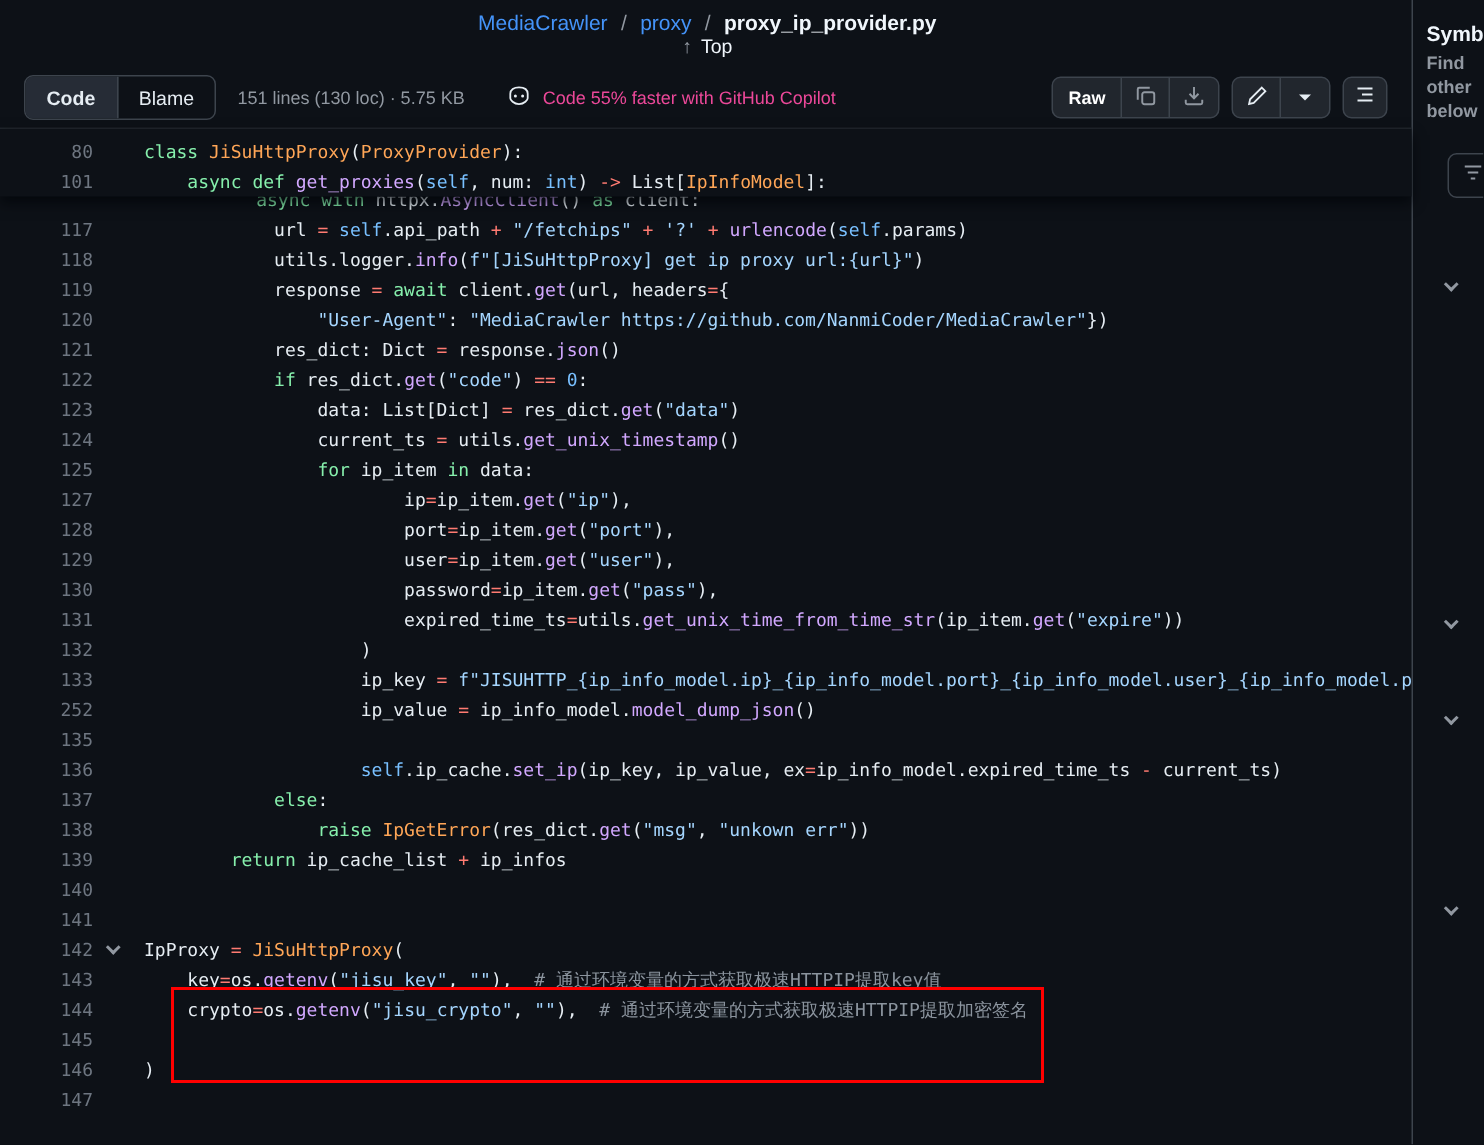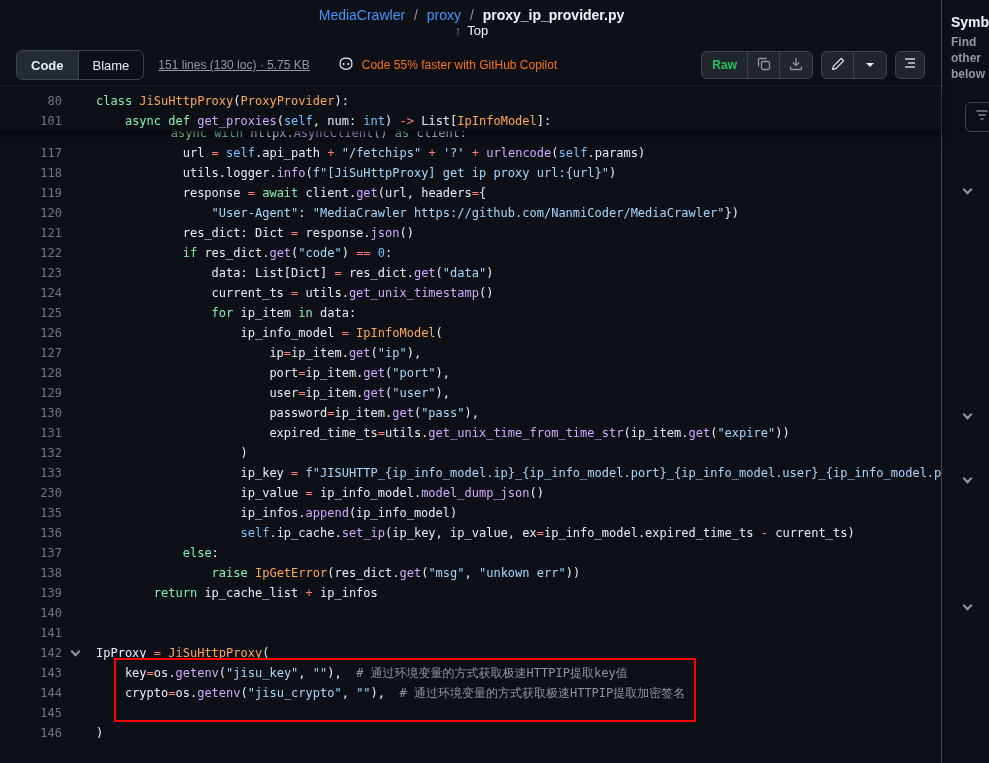--- a/index.html
+++ b/index.html
@@ -19,25 +19,25 @@
   .crumb-sep { color:#9198a1; margin:0 5px; }
   .crumb-file { color:#f0f6fc; font-weight:600; }
   .top-btn { display:flex; align-items:center; gap:6px; font-size:13px; color:#f0f6fc; cursor:pointer; }
   .top-arrow { color:#9198a1; font-size:13px; }
 
   
   .toolbar { height:41px; display:flex; align-items:center; padding:0 16px; border-bottom:1px solid #21262d; }
   .seg { display:flex; align-items:stretch; border:1px solid #3d444d; border-radius:6px; height:30px; overflow:hidden; }
   .seg-item { display:flex; align-items:center; padding:0 14px; font-size:13px; color:#e6edf3; cursor:pointer; }
   .seg-item.active { background:#262c36; font-weight:600; border-right:1px solid #3d444d; }
-  .stats { color:#9198a1; font-size:12px; margin-left:14px; white-space:nowrap;text-decoration:underline; }
-  .copilot { display:flex; align-items:center; gap:8px; margin-left:28px; font-size:12px; color:#f97316; white-space:nowrap; }
+  .stats { color:#9198a1; font-size:12px; margin-left:14px; white-space:nowrap; }
+  .copilot { display:flex; align-items:center; gap:8px; margin-left:28px; font-size:12px; color:#ec4899; white-space:nowrap; }
   .right-tools { margin-left:auto; display:flex; align-items:center; gap:8px; }
   .btn-group { display:flex; height:28px; border:1px solid #3d444d; border-radius:6px; overflow:hidden; background:#21262d; }
-  .grp-btn { display:flex; align-items:center; justify-content:center; padding:0 10px; font-size:12px; font-weight:600; color:#22c55e; border-right:1px solid #3d444d; cursor:pointer; }
+  .grp-btn { display:flex; align-items:center; justify-content:center; padding:0 10px; font-size:12px; font-weight:600; color:#ffffff; border-right:1px solid #3d444d; cursor:pointer; }
   .grp-btn:last-child { border-right:none; }
   .grp-icon { width:32px; padding:0; }
   .icon-sq { width:30px; height:28px; border:1px solid #3d444d; border-radius:6px; background:#21262d; display:flex; align-items:center; justify-content:center; cursor:pointer; }
   .caret { width:0; height:0; border-left:4px solid transparent; border-right:4px solid transparent; border-top:4px solid #e6edf3; }
 
   
   .code-area { position:relative; font-family:"DejaVu Sans Mono","Liberation Mono",monospace; font-size:12px; }
   .code-row { display:flex; height:20px; line-height:20px; white-space:pre;justify-content:space-between; }
   .ln { width:62px; flex:none; text-align:right; color:#6e7681; font-size:12px; cursor:pointer; }
   .fold-slot { width:34px; flex:none; position:relative; }
@@ -152,41 +152,41 @@
     <div>
         <div class="code-row"><span class="ln">117</span><span class="fold-slot"></span><span class="code-text"><span class="tok-p">            url </span><span class="tok-o">=</span><span class="tok-p"> </span><span class="tok-n">self</span><span class="tok-p">.api_path </span><span class="tok-o">+</span><span class="tok-p"> </span><span class="tok-s">"/fetchips"</span><span class="tok-p"> </span><span class="tok-o">+</span><span class="tok-p"> </span><span class="tok-s">'?'</span><span class="tok-p"> </span><span class="tok-o">+</span><span class="tok-p"> </span><span class="tok-f">urlencode</span><span class="tok-p">(</span><span class="tok-n">self</span><span class="tok-p">.params)</span></span></div>
         <div class="code-row"><span class="ln">118</span><span class="fold-slot"></span><span class="code-text"><span class="tok-p">            utils.logger.</span><span class="tok-f">info</span><span class="tok-p">(</span><span class="tok-s">f"[JiSuHttpProxy] get ip proxy url:{url}"</span><span class="tok-p">)</span></span></div>
         <div class="code-row"><span class="ln">119</span><span class="fold-slot"></span><span class="code-text"><span class="tok-p">            response </span><span class="tok-o">=</span><span class="tok-p"> </span><span class="tok-k">await </span><span class="tok-p">client.</span><span class="tok-f">get</span><span class="tok-p">(url, headers</span><span class="tok-o">=</span><span class="tok-p">{</span></span></div>
         <div class="code-row"><span class="ln">120</span><span class="fold-slot"></span><span class="code-text"><span class="tok-p">                </span><span class="tok-s">"User-Agent"</span><span class="tok-p">: </span><span class="tok-s">"MediaCrawler https://github.com/NanmiCoder/MediaCrawler"</span><span class="tok-p">})</span></span></div>
         <div class="code-row"><span class="ln">121</span><span class="fold-slot"></span><span class="code-text"><span class="tok-p">            res_dict: Dict </span><span class="tok-o">=</span><span class="tok-p"> response.</span><span class="tok-f">json</span><span class="tok-p">()</span></span></div>
         <div class="code-row"><span class="ln">122</span><span class="fold-slot"></span><span class="code-text"><span class="tok-p">            </span><span class="tok-k">if </span><span class="tok-p">res_dict.</span><span class="tok-f">get</span><span class="tok-p">(</span><span class="tok-s">"code"</span><span class="tok-p">) </span><span class="tok-o">==</span><span class="tok-p"> </span><span class="tok-n">0</span><span class="tok-p">:</span></span></div>
         <div class="code-row"><span class="ln">123</span><span class="fold-slot"></span><span class="code-text"><span class="tok-p">                data: List[Dict] </span><span class="tok-o">=</span><span class="tok-p"> res_dict.</span><span class="tok-f">get</span><span class="tok-p">(</span><span class="tok-s">"data"</span><span class="tok-p">)</span></span></div>
         <div class="code-row"><span class="ln">124</span><span class="fold-slot"></span><span class="code-text"><span class="tok-p">                current_ts </span><span class="tok-o">=</span><span class="tok-p"> utils.</span><span class="tok-f">get_unix_timestamp</span><span class="tok-p">()</span></span></div>
         <div class="code-row"><span class="ln">125</span><span class="fold-slot"></span><span class="code-text"><span class="tok-p">                </span><span class="tok-k">for </span><span class="tok-p">ip_item </span><span class="tok-k">in </span><span class="tok-p">data:</span></span></div>
-        <div class="code-row"><span class="ln">126</span><span class="fold-slot"></span><span class="code-text"><span class="tok-p">                    ip_info_model </span><span class="tok-o">=</span><span class="tok-p"> </span><span class="tok-t">IpInfoModel</span><span class="tok-p">(</span></span></div>
         <div class="code-row"><span class="ln">127</span><span class="fold-slot"></span><span class="code-text"><span class="tok-p">                        ip</span><span class="tok-o">=</span><span class="tok-p">ip_item.</span><span class="tok-f">get</span><span class="tok-p">(</span><span class="tok-s">"ip"</span><span class="tok-p">),</span></span></div>
         <div class="code-row"><span class="ln">128</span><span class="fold-slot"></span><span class="code-text"><span class="tok-p">                        port</span><span class="tok-o">=</span><span class="tok-p">ip_item.</span><span class="tok-f">get</span><span class="tok-p">(</span><span class="tok-s">"port"</span><span class="tok-p">),</span></span></div>
         <div class="code-row"><span class="ln">129</span><span class="fold-slot"></span><span class="code-text"><span class="tok-p">                        user</span><span class="tok-o">=</span><span class="tok-p">ip_item.</span><span class="tok-f">get</span><span class="tok-p">(</span><span class="tok-s">"user"</span><span class="tok-p">),</span></span></div>
         <div class="code-row"><span class="ln">130</span><span class="fold-slot"></span><span class="code-text"><span class="tok-p">                        password</span><span class="tok-o">=</span><span class="tok-p">ip_item.</span><span class="tok-f">get</span><span class="tok-p">(</span><span class="tok-s">"pass"</span><span class="tok-p">),</span></span></div>
         <div class="code-row"><span class="ln">131</span><span class="fold-slot"></span><span class="code-text"><span class="tok-p">                        expired_time_ts</span><span class="tok-o">=</span><span class="tok-p">utils.</span><span class="tok-f">get_unix_time_from_time_str</span><span class="tok-p">(ip_item.</span><span class="tok-f">get</span><span class="tok-p">(</span><span class="tok-s">"expire"</span><span class="tok-p">))</span></span></div>
         <div class="code-row"><span class="ln">132</span><span class="fold-slot"></span><span class="code-text"><span class="tok-p">                    )</span></span></div>
         <div class="code-row"><span class="ln">133</span><span class="fold-slot"></span><span class="code-text"><span class="tok-p">                    ip_key </span><span class="tok-o">=</span><span class="tok-p"> </span><span class="tok-s">f"JISUHTTP_{ip_info_model.ip}_{ip_info_model.port}_{ip_info_model.user}_{ip_info_model.password}"</span></span></div>
-        <div class="code-row"><span class="ln">230</span><span class="fold-slot"></span><span class="code-text"><span class="tok-p">                    ip_value </span><span class="tok-o">=</span><span class="tok-p"> ip_info_model.</span><span class="tok-f">model_dump_json</span><span class="tok-p">()</span></span></div>
-        <div class="code-row"><span class="ln">135</span><span class="fold-slot"></span><span class="code-text"><span class="tok-p">                    ip_infos.</span><span class="tok-f">append</span><span class="tok-p">(ip_info_model)</span></span></div>
+        <div class="code-row"><span class="ln">252</span><span class="fold-slot"></span><span class="code-text"><span class="tok-p">                    ip_value </span><span class="tok-o">=</span><span class="tok-p"> ip_info_model.</span><span class="tok-f">model_dump_json</span><span class="tok-p">()</span></span></div>
+        <div class="code-row"><span class="ln">135</span><span class="fold-slot"></span></div>
         <div class="code-row"><span class="ln">136</span><span class="fold-slot"></span><span class="code-text"><span class="tok-p">                    </span><span class="tok-n">self</span><span class="tok-p">.ip_cache.</span><span class="tok-f">set_ip</span><span class="tok-p">(ip_key, ip_value, ex</span><span class="tok-o">=</span><span class="tok-p">ip_info_model.expired_time_ts </span><span class="tok-o">-</span><span class="tok-p"> current_ts)</span></span></div>
         <div class="code-row"><span class="ln">137</span><span class="fold-slot"></span><span class="code-text"><span class="tok-p">            </span><span class="tok-k">else</span><span class="tok-p">:</span></span></div>
         <div class="code-row"><span class="ln">138</span><span class="fold-slot"></span><span class="code-text"><span class="tok-p">                </span><span class="tok-k">raise </span><span class="tok-t">IpGetError</span><span class="tok-p">(res_dict.</span><span class="tok-f">get</span><span class="tok-p">(</span><span class="tok-s">"msg"</span><span class="tok-p">, </span><span class="tok-s">"unkown err"</span><span class="tok-p">))</span></span></div>
         <div class="code-row"><span class="ln">139</span><span class="fold-slot"></span><span class="code-text"><span class="tok-p">        </span><span class="tok-k">return </span><span class="tok-p">ip_cache_list </span><span class="tok-o">+</span><span class="tok-p"> ip_infos</span></span></div>
         <div class="code-row"><span class="ln">140</span><span class="fold-slot"></span><span class="code-text"></span></div>
         <div class="code-row"><span class="ln">141</span><span class="fold-slot"></span><span class="code-text"></span></div>
         <div class="code-row"><span class="ln">142</span><span class="fold-slot"><span class="chev"></span></span><span class="code-text"><span class="tok-p">IpProxy </span><span class="tok-o">=</span><span class="tok-p"> </span><span class="tok-t">JiSuHttpProxy</span><span class="tok-p">(</span></span></div>
         <div class="code-row"><span class="ln">143</span><span class="fold-slot"></span><span class="code-text"><span class="tok-p">    key</span><span class="tok-o">=</span><span class="tok-p">os.</span><span class="tok-f">getenv</span><span class="tok-p">(</span><span class="tok-s">"jisu_key"</span><span class="tok-p">, </span><span class="tok-s">""</span><span class="tok-p">),  </span><span class="tok-c"># 通过环境变量的方式获取极速HTTPIP提取key值</span></span></div>
         <div class="code-row"><span class="ln">144</span><span class="fold-slot"></span><span class="code-text"><span class="tok-p">    crypto</span><span class="tok-o">=</span><span class="tok-p">os.</span><span class="tok-f">getenv</span><span class="tok-p">(</span><span class="tok-s">"jisu_crypto"</span><span class="tok-p">, </span><span class="tok-s">""</span><span class="tok-p">),  </span><span class="tok-c"># 通过环境变量的方式获取极速HTTPIP提取加密签名</span></span></div>
         <div class="code-row"><span class="ln">145</span><span class="fold-slot"></span></div>
         <div class="code-row"><span class="ln">146</span><span class="fold-slot"></span><span class="code-text"><span class="tok-p">)</span></span></div>
+        <div class="code-row"><span class="ln">147</span><span class="fold-slot"></span><span class="code-text"></span></div>
       </div>
     <div class="annotation" style="border-color: rgb(255, 0, 0);"></div>
   </div>
 </div>
 
 <div class="symbols-panel">
   <div class="sym-heading">Symbols</div>
   <div class="sym-desc">
     <div>Find</div>
     <div>other</div>

